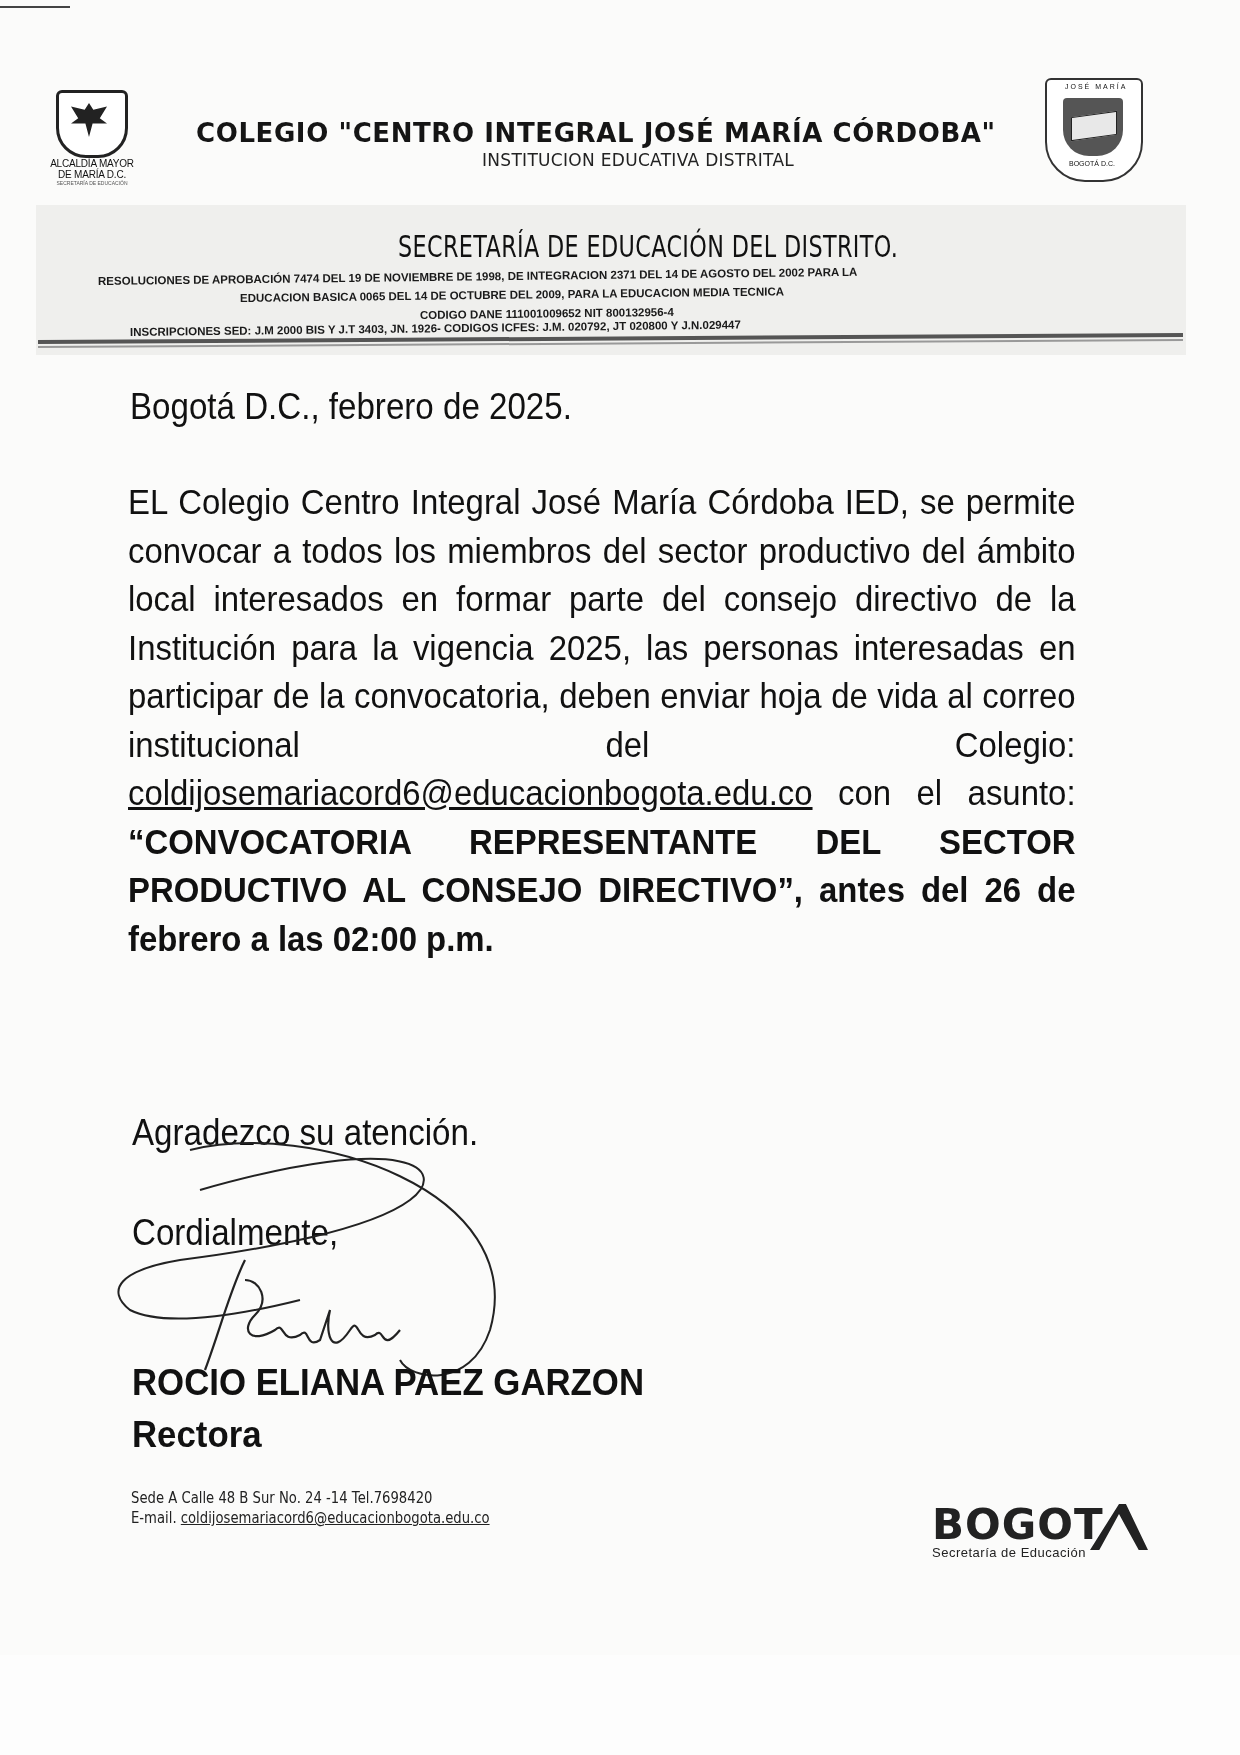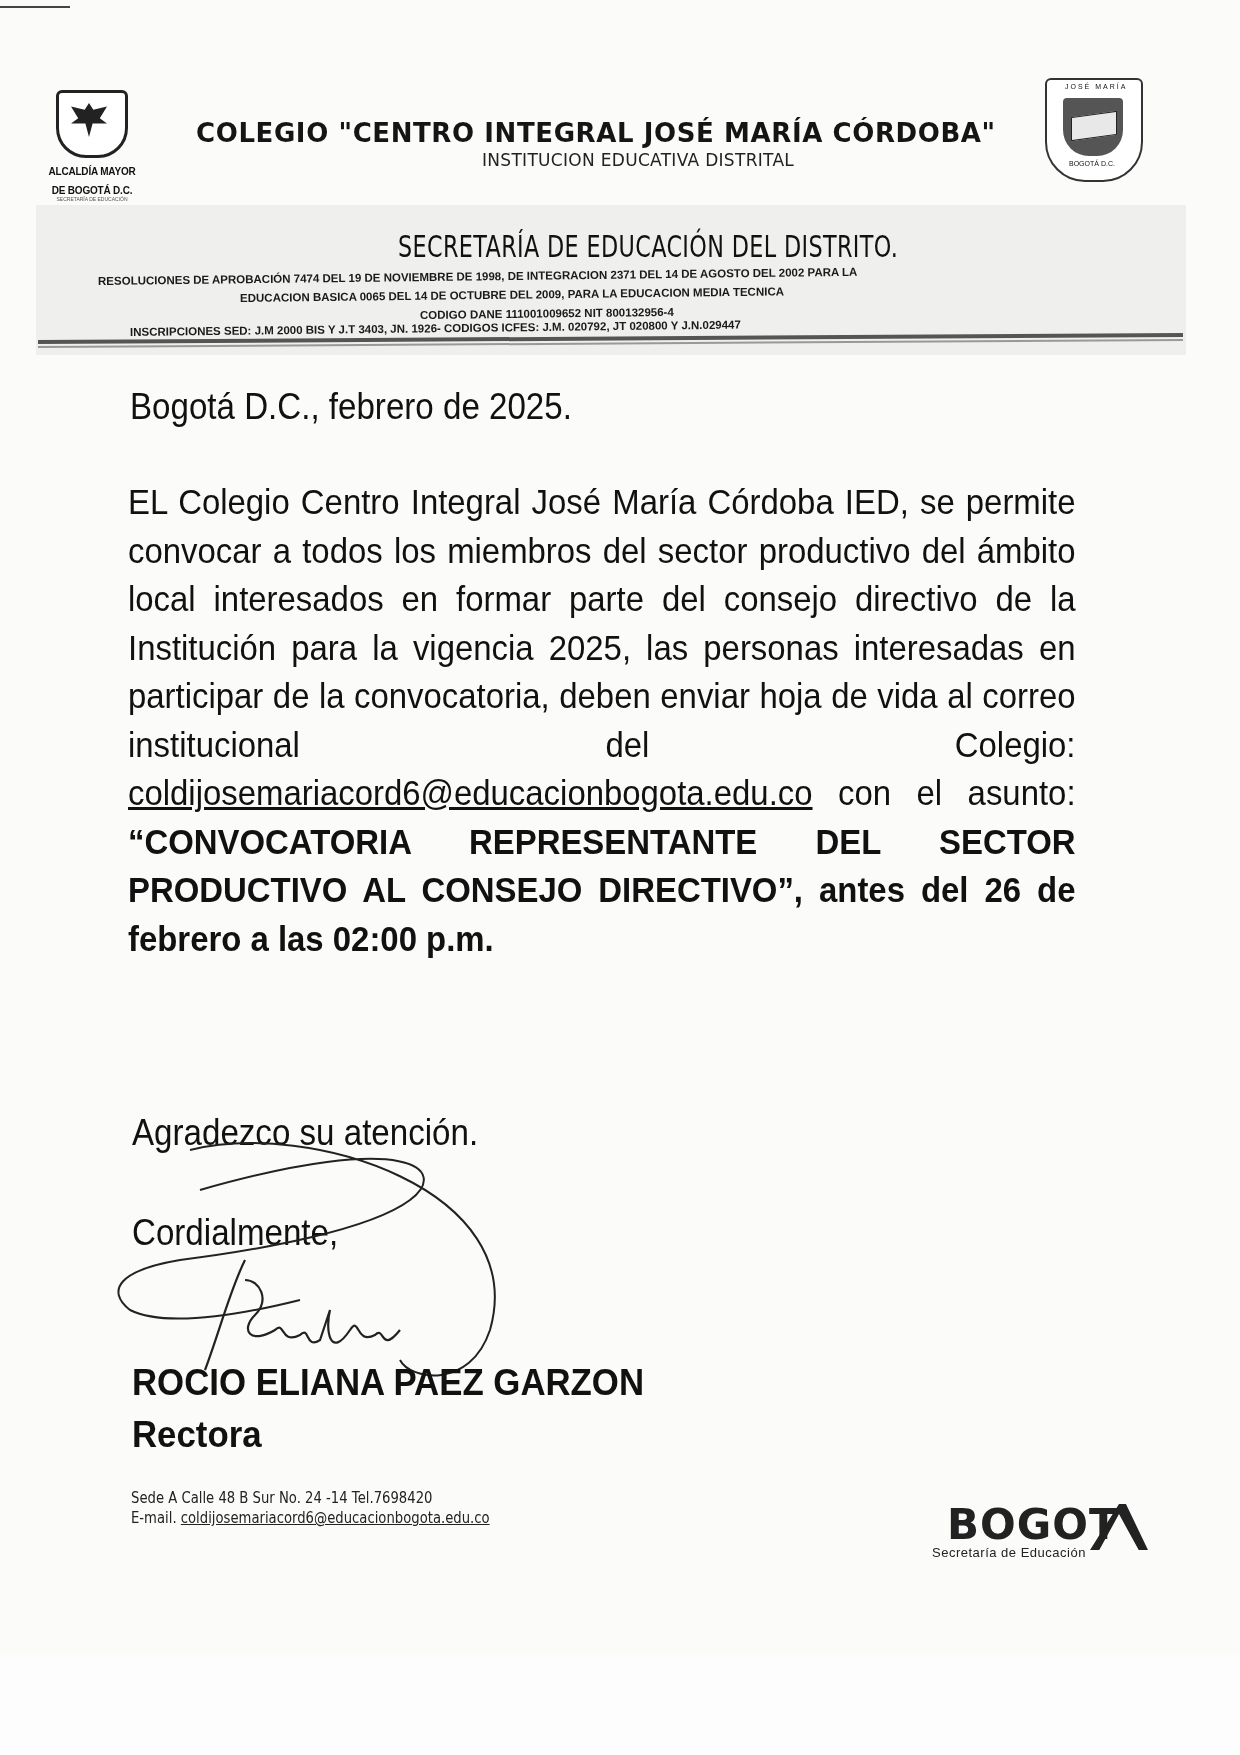--- a/index.html
+++ b/index.html
@@ -13,21 +13,21 @@
     background:#fbfbfa;
   }
   .topline { position:absolute; left:0; top:6px; width:70px; height:2px; background:#444; }
 
   
   .logo-left { position:absolute; left:32px; top:90px; width:120px; text-align:center; }
   .shield-left { width:66px; height:62px; margin:0 auto; border:3px solid #222; border-radius:6px 6px 30px 30px;
     background:#fff; position:relative; }
   .shield-left .eagle { position:absolute; left:12px; top:10px; width:36px; height:34px; background:#222;
     clip-path:polygon(50% 0,62% 20%,100% 10%,80% 45%,100% 60%,60% 60%,50% 100%,40% 60%,0 60%,20% 45%,0 10%,38% 20%); }
-  .alc1 { font-weight:bold; font-size:10px; margin-top:8px; line-height:11px; letter-spacing:-0.2px; }
+  .alc1 { font-weight:normal; font-size:10px; margin-top:0; line-height:11px; letter-spacing:-0.2px; }
   .alc2 { font-size:5px; color:#555; line-height:7px; }
 
   .school-title { position:absolute; left:196px; top:118px; font-weight:bold; font-size:26px; letter-spacing:0.6px; color:#151515; font-family:"DejaVu Sans", sans-serif; }
   .school-sub { position:absolute; left:446px; top:150px; font-size:17px; color:#222; font-family:"DejaVu Sans", sans-serif; letter-spacing:0.3px;margin-left:36px; }
 
   .logo-right { position:absolute; left:1045px; top:78px; width:98px; height:108px; }
   .shield-right { width:94px; height:100px; border:2px solid #333; border-radius:6px 6px 40px 40px; background:#fff; position:relative; }
   .shield-right .inner { position:absolute; left:16px; top:18px; width:60px; height:58px; background:#555; border-radius:4px 4px 26px 26px; }
   .shield-right .book { position:absolute; left:8px; top:16px; width:44px; height:22px; background:#e8e8e8; transform:skewY(-8deg); border:1px solid #222; }
   .shield-right .txt-top { position:absolute; left:18px; top:3px; font-size:7px; letter-spacing:2px; }
@@ -53,40 +53,40 @@
   .cordial { position:absolute; left:132px; top:1212px; font-size:36px; transform:scaleX(0.92); transform-origin:left; }
   .signature { position:absolute; left:110px; top:1130px; width:450px; height:270px; }
   .signer { position:absolute; left:132px; top:1362px; font-size:37px; font-weight:bold; transform:scaleX(0.94); transform-origin:left; }
   .role { position:absolute; left:132px; top:1414px; font-size:37px; font-weight:bold; transform:scaleX(0.94); transform-origin:left; }
 
   
   .addr { position:absolute; left:131px; top:1489px; font-size:15px; font-family:"DejaVu Sans", sans-serif; transform:scaleX(0.88); transform-origin:left; color:#222; }
   .mail { position:absolute; left:131px; top:1509px; font-size:15px; font-family:"DejaVu Sans", sans-serif; transform:scaleX(0.88); transform-origin:left; color:#222; }
   .mail .u { text-decoration:underline; }
   .bogota { position:absolute; left:932px; top:1500px; }
-  .bogota .word { font-size:42px; font-weight:bold; letter-spacing:1px; color:#222; font-family:"DejaVu Sans", sans-serif;margin-left:15px; }
+  .bogota .word { font-size:42px; font-weight:bold; letter-spacing:1px; color:#222; font-family:"DejaVu Sans", sans-serif; }
   .bogota .sub { font-size:13px; color:#222; margin-top:-4px; letter-spacing:0.5px; }
   .bogota .tri { position:absolute; left:158px; top:4px; width:58px; height:46px; background:#222;
     clip-path:polygon(50% 0,62% 0,100% 100%,84% 100%,50% 22%,16% 100%,0 100%); }
 
   
   .cs-strip { position:absolute; left:0; top:1655px; width:1240px; height:100px; background:#fdfdfd; }
 </style>
 </head>
 <body>
 
 <div class="page">
   <div class="topline"></div>
 
   <div class="logo-left">
     <div class="shield-left">
         <div class="eagle"></div>
       </div>
     <div class="alc1">ALCALDÍA MAYOR</div>
-    <div class="alc1">DE BOGOTÁ D.C.</div>
+    <div class="alc1">DE MARÍA D.C.</div>
     <div class="alc2">SECRETARÍA DE EDUCACIÓN</div>
   </div>
 
   <div class="school-title">COLEGIO "CENTRO INTEGRAL JOSÉ MARÍA CÓRDOBA"</div>
   <div class="school-sub">INSTITUCION EDUCATIVA DISTRITAL</div>
 
   <div class="logo-right">
     <div class="shield-right">
       <div class="txt-top">JOSÉ MARÍA</div>
       <div class="inner">

